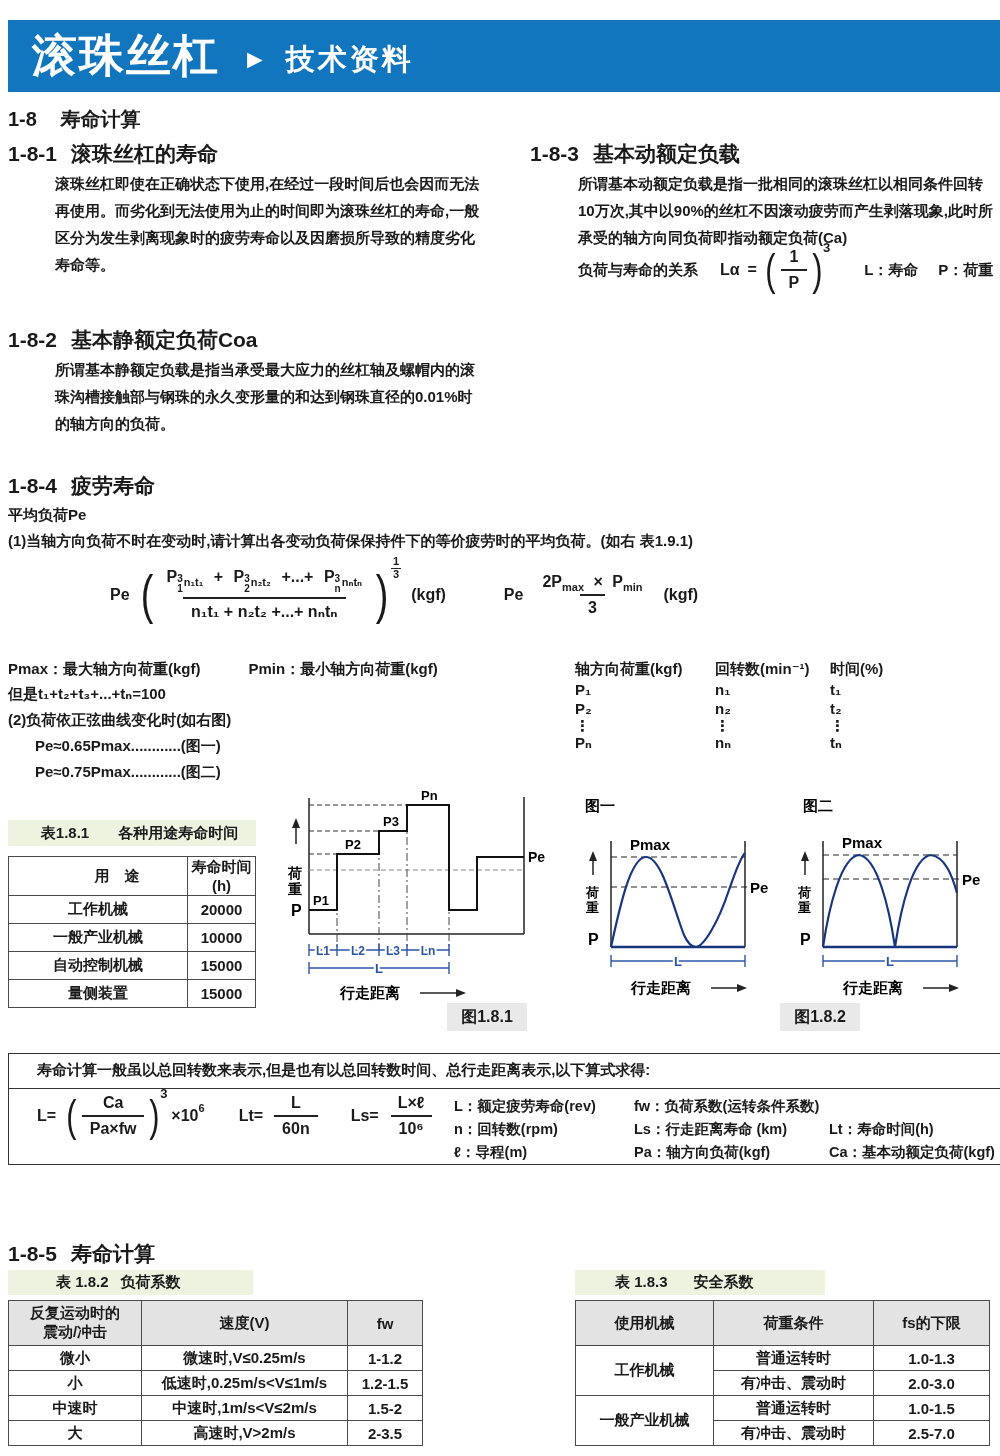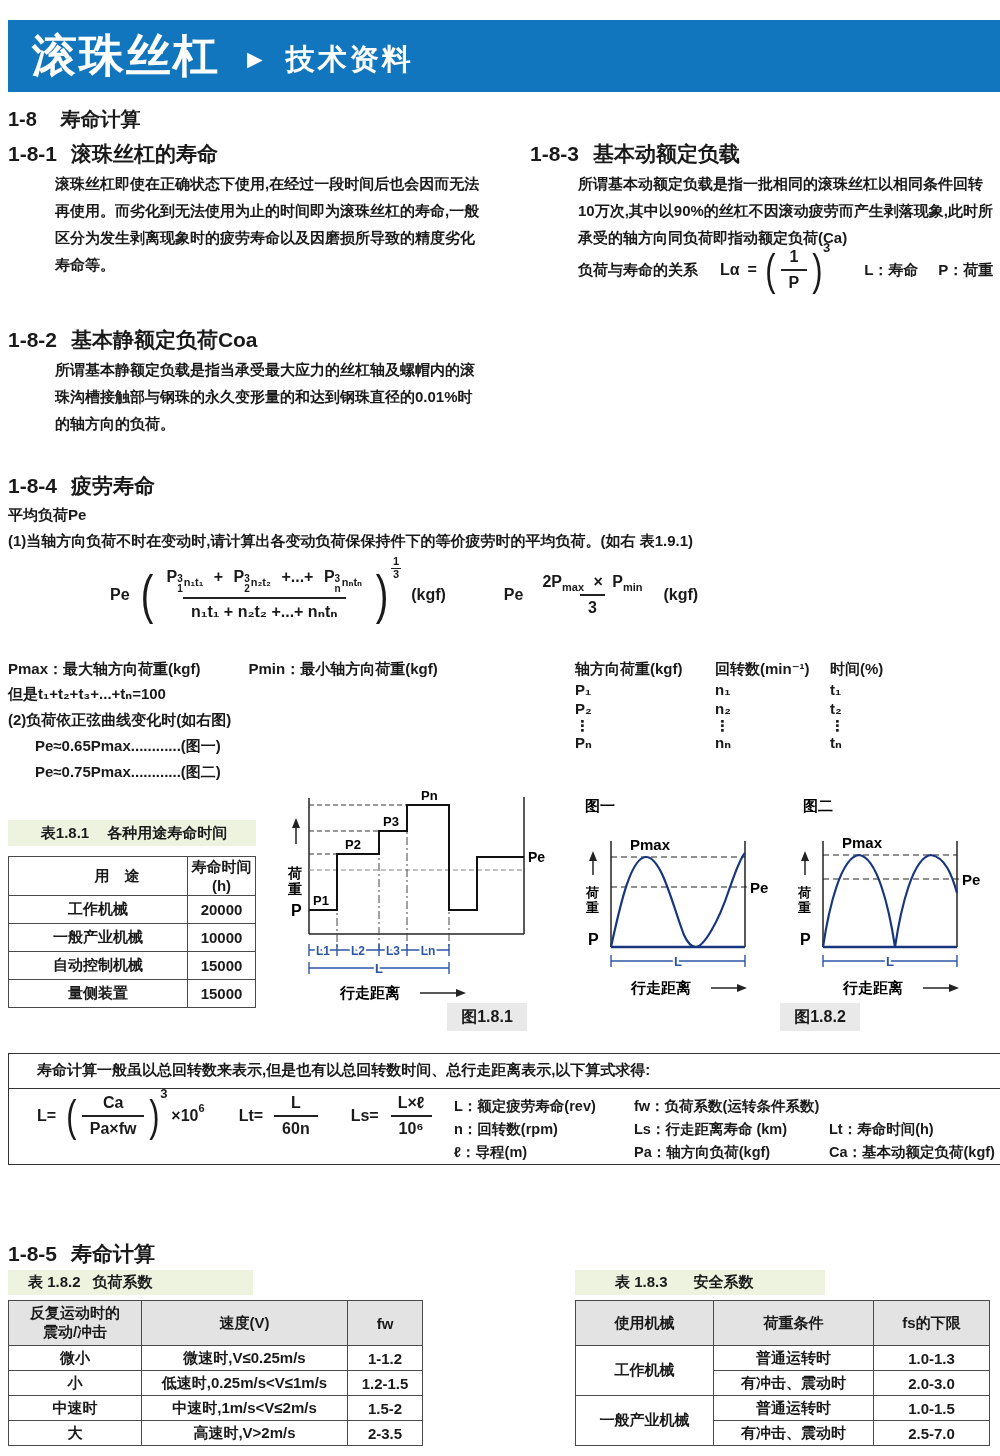--- a/index.html
+++ b/index.html
@@ -177,21 +177,21 @@
     <span>t₂</span>
     <span class="dots">⋮</span>
     <span class="dots">⋮</span>
     <span class="dots">⋮</span>
     <span>Pₙ</span>
     <span>nₙ</span>
     <span>tₙ</span>
   </div>
 
   <div class="abs ttitle" style="left:8px; top:820px; width:248px; height:26px; justify-content:center;">
-    <span style="margin:4px;">表1.8.1</span>
+    <span style="margin:15px;">表1.8.1</span>
     <span style="margin-left:14px;">各种用途寿命时间</span>
   </div>
   <table id="t181" class="abs" style="left:8px; top:856px;">
     <tbody>
         <tr>
       <td style="width:136px;padding-left:40px;">用　途</td>
       <td>寿命时间(h)</td>
     </tr>
     <tr>
           <td>工作机械</td>
@@ -366,21 +366,21 @@
     <div class="legend" style="left:625px; top:89px;">Pa：轴方向负荷(kgf)</div>
     <div class="legend" style="left:820px; top:89px;">Ca：基本动额定负荷(kgf)</div>
   </div>
 
   <div class="abs h2" style="left:8px; top:1240px;">
     <span class="sp">1-8-5</span>
     <span>寿命计算</span>
   </div>
 
   <div class="abs ttitle" style="left:8px; top:1270px; width:245px; height:25px;">
-    <span style="margin-left:20px;">表 1.8.2</span>
+    <span style="margin-left:48px;">表 1.8.2</span>
     <span style="margin-left:12px;">负荷系数</span>
   </div>
   <table id="t182" class="abs" style="left:8px; top:1300px;">
     <tbody>
         <tr class="thead" style="height:45px;">
       <td style="width:128px;">
         <div>反复运动时的</div>
         <div>震动/冲击</div>
       </td>
       <td style="width:201px;">速度(V)</td>

